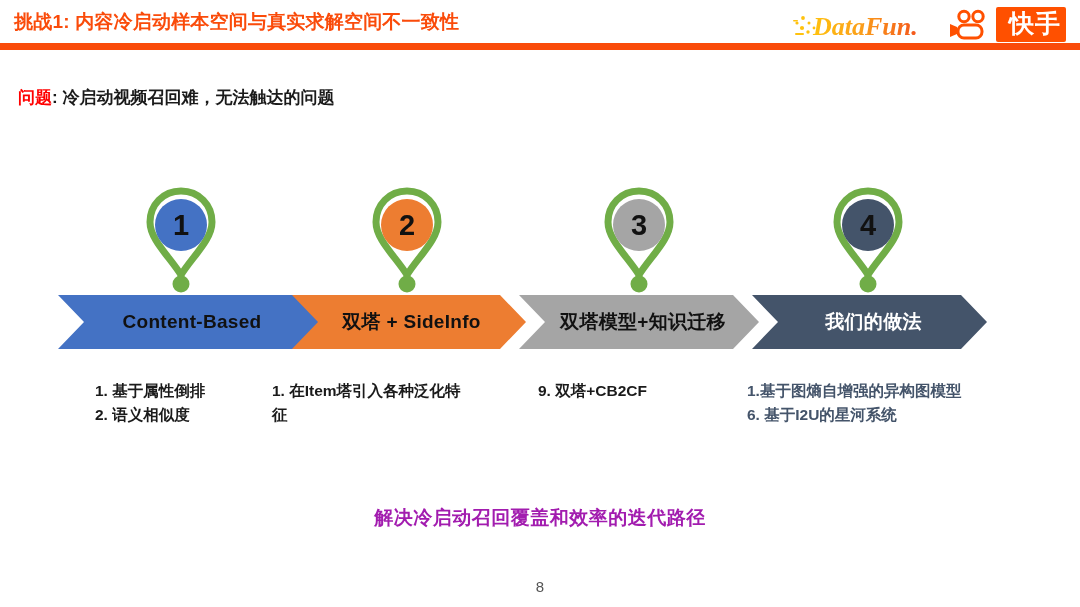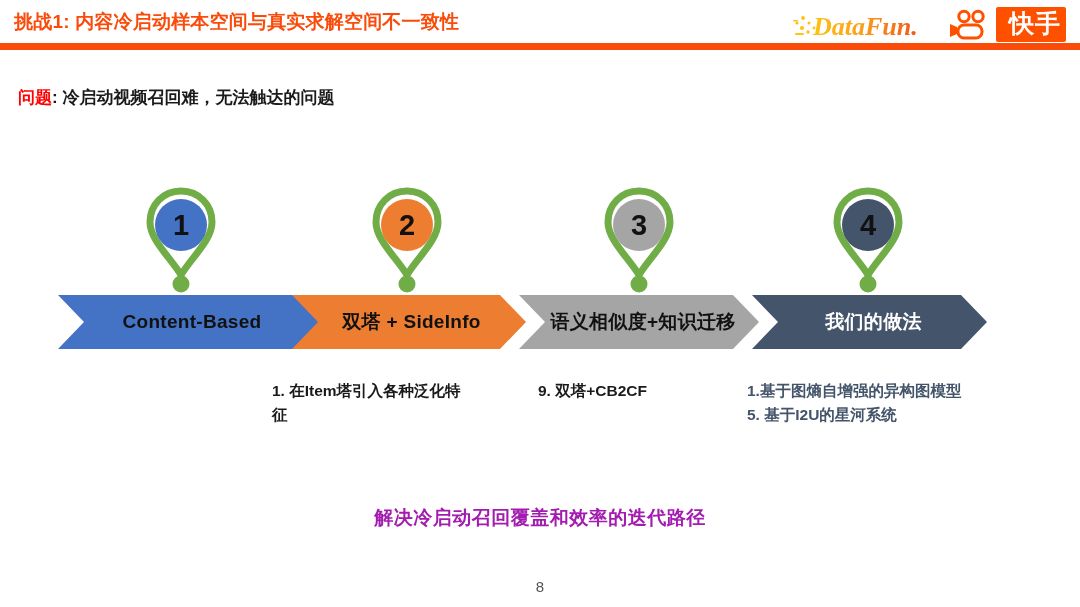--- a/index.html
+++ b/index.html
@@ -169,42 +169,46 @@
       <svg width="260" height="54" viewBox="0 0 260 54" preserveAspectRatio="none">
         <path d="M0 0 H234 L260 27 L234 54 H0 L26 27 Z" fill="#4472C4"></path>
       </svg>
       <span class="lbl" style="color:#111111;margin-left:8px;">Content-Based</span>
     </div>
 
     <div class="chev" style="left:519px;width:240px;">
       <svg width="240" height="54" viewBox="0 0 240 54" preserveAspectRatio="none">
         <path d="M0 0 H214 L240 27 L214 54 H0 L26 27 Z" fill="#A5A5A5"></path>
       </svg>
-      <span class="lbl" style="color:#111111;margin-left:8px;">语义相似度+知识迁移</span>
+      <span class="lbl" style="color:#111111;margin-left:8px;">双塔模型+知识迁移</span>
     </div>
 
     <div class="chev" style="left:752px;width:235px;">
       <svg width="235" height="54" viewBox="0 0 235 54" preserveAspectRatio="none">
         <path d="M0 0 H209 L235 27 L209 54 H0 L26 27 Z" fill="#44546A"></path>
       </svg>
       <span class="lbl" style="color:#FFFFFF;margin-left:8px;">我们的做法</span>
     </div>
   </div>
 
+  <div class="col c1" style="left:95px;top:379px;width:185px;">
+    <div>1. 基于属性倒排</div>
+    <div>2. 语义相似度</div>
+  </div>
 
   <div class="col c2" style="left:272px;top:379px;width:255px;">
     <div>1. 在Item塔引入各种泛化特</div>
     <div>征</div>
   </div>
 
   <div class="col c3" style="left:538px;top:379px;width:190px;">
     <div>9. 双塔+CB2CF</div>
   </div>
 
   <div class="col c4" style="left:747px;top:379px;width:310px;">
     <div>1.基于图熵自增强的异构图模型</div>
-    <div>5. 基于I2U的星河系统</div>
+    <div>6. 基于I2U的星河系统</div>
   </div>
 
   <div class="caption">解决冷启动召回覆盖和效率的迭代路径</div>
   <div class="pageno">8</div>
 
 </div>
 
 </body></html>

